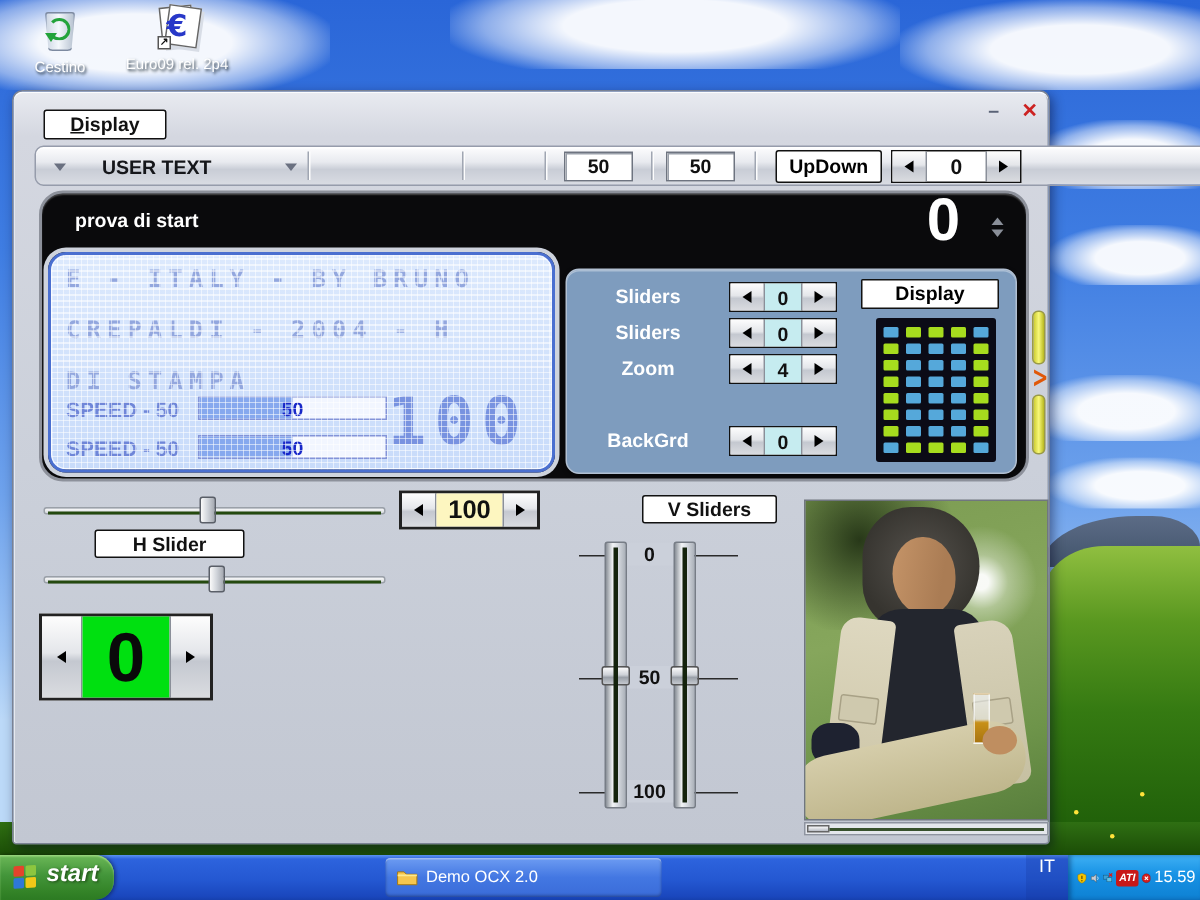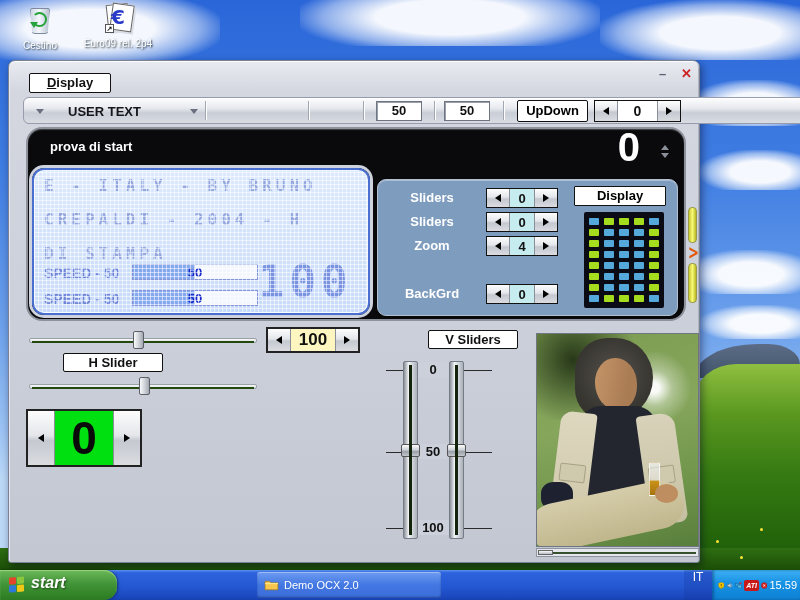--- a/index.html
+++ b/index.html
@@ -182,21 +182,21 @@
   
   .expander { position:absolute; left:679px; top:146px; width:10px; height:98px; cursor:pointer; }
   .exp-bar { position:absolute; left:0; width:9px; border:1px solid #9a9a48; border-radius:4px;
     background:linear-gradient(90deg,#caca30,#f8f878 50%,#b8b820); }
   .exp-chevron { position:absolute; left:0px; top:38px; color:#e05808; font:bold 13px "DejaVu Sans", sans-serif;
     transform:scaleY(1.5); }
 
   
   .taskbar { position:absolute; left:0; top:570px; width:800px; height:30px;
     background:linear-gradient(180deg,#5a93ef 0%,#2d63dd 9%,#2458d2 55%,#1a47bd 92%,#1640ae 100%); }
-  .start-btn { position:absolute; left:0; top:0; width:117px; height:30px; border-radius:0 13px 13px 0;
+  .start-btn { position:absolute; left:0; top:0; width:76px; height:30px; border-radius:0 13px 13px 0;
     background:linear-gradient(180deg,#6cb858 0%,#43953a 45%,#348428 80%,#2c7a22 100%);
     box-shadow:inset 0 1px 1px #9ad67e, 1px 0 3px rgba(0,0,0,.45); cursor:pointer; }
   .start-flag { position:absolute; left:9px; top:7px; width:17px; height:16px; display:grid;
     grid-template-columns:7px 7px; grid-auto-rows:7px; gap:1px; transform:skewY(-4deg); }
   .start-flag i { border-radius:1px; }
   .start-label { position:absolute; left:31px; top:4px; color:#fff; font:bold italic 16px "Liberation Sans";
     text-shadow:1px 1px 2px #1c4a14; }
   .task-btn { position:absolute; top:2px; height:26px; border-radius:3px; color:#fff;
     font:11px "Liberation Sans"; display:flex; align-items:center; gap:5px; padding:0 7px;
     box-shadow:inset 0 1px 0 rgba(255,255,255,.35), inset 0 -1px 2px rgba(0,0,30,.35); cursor:pointer; }

